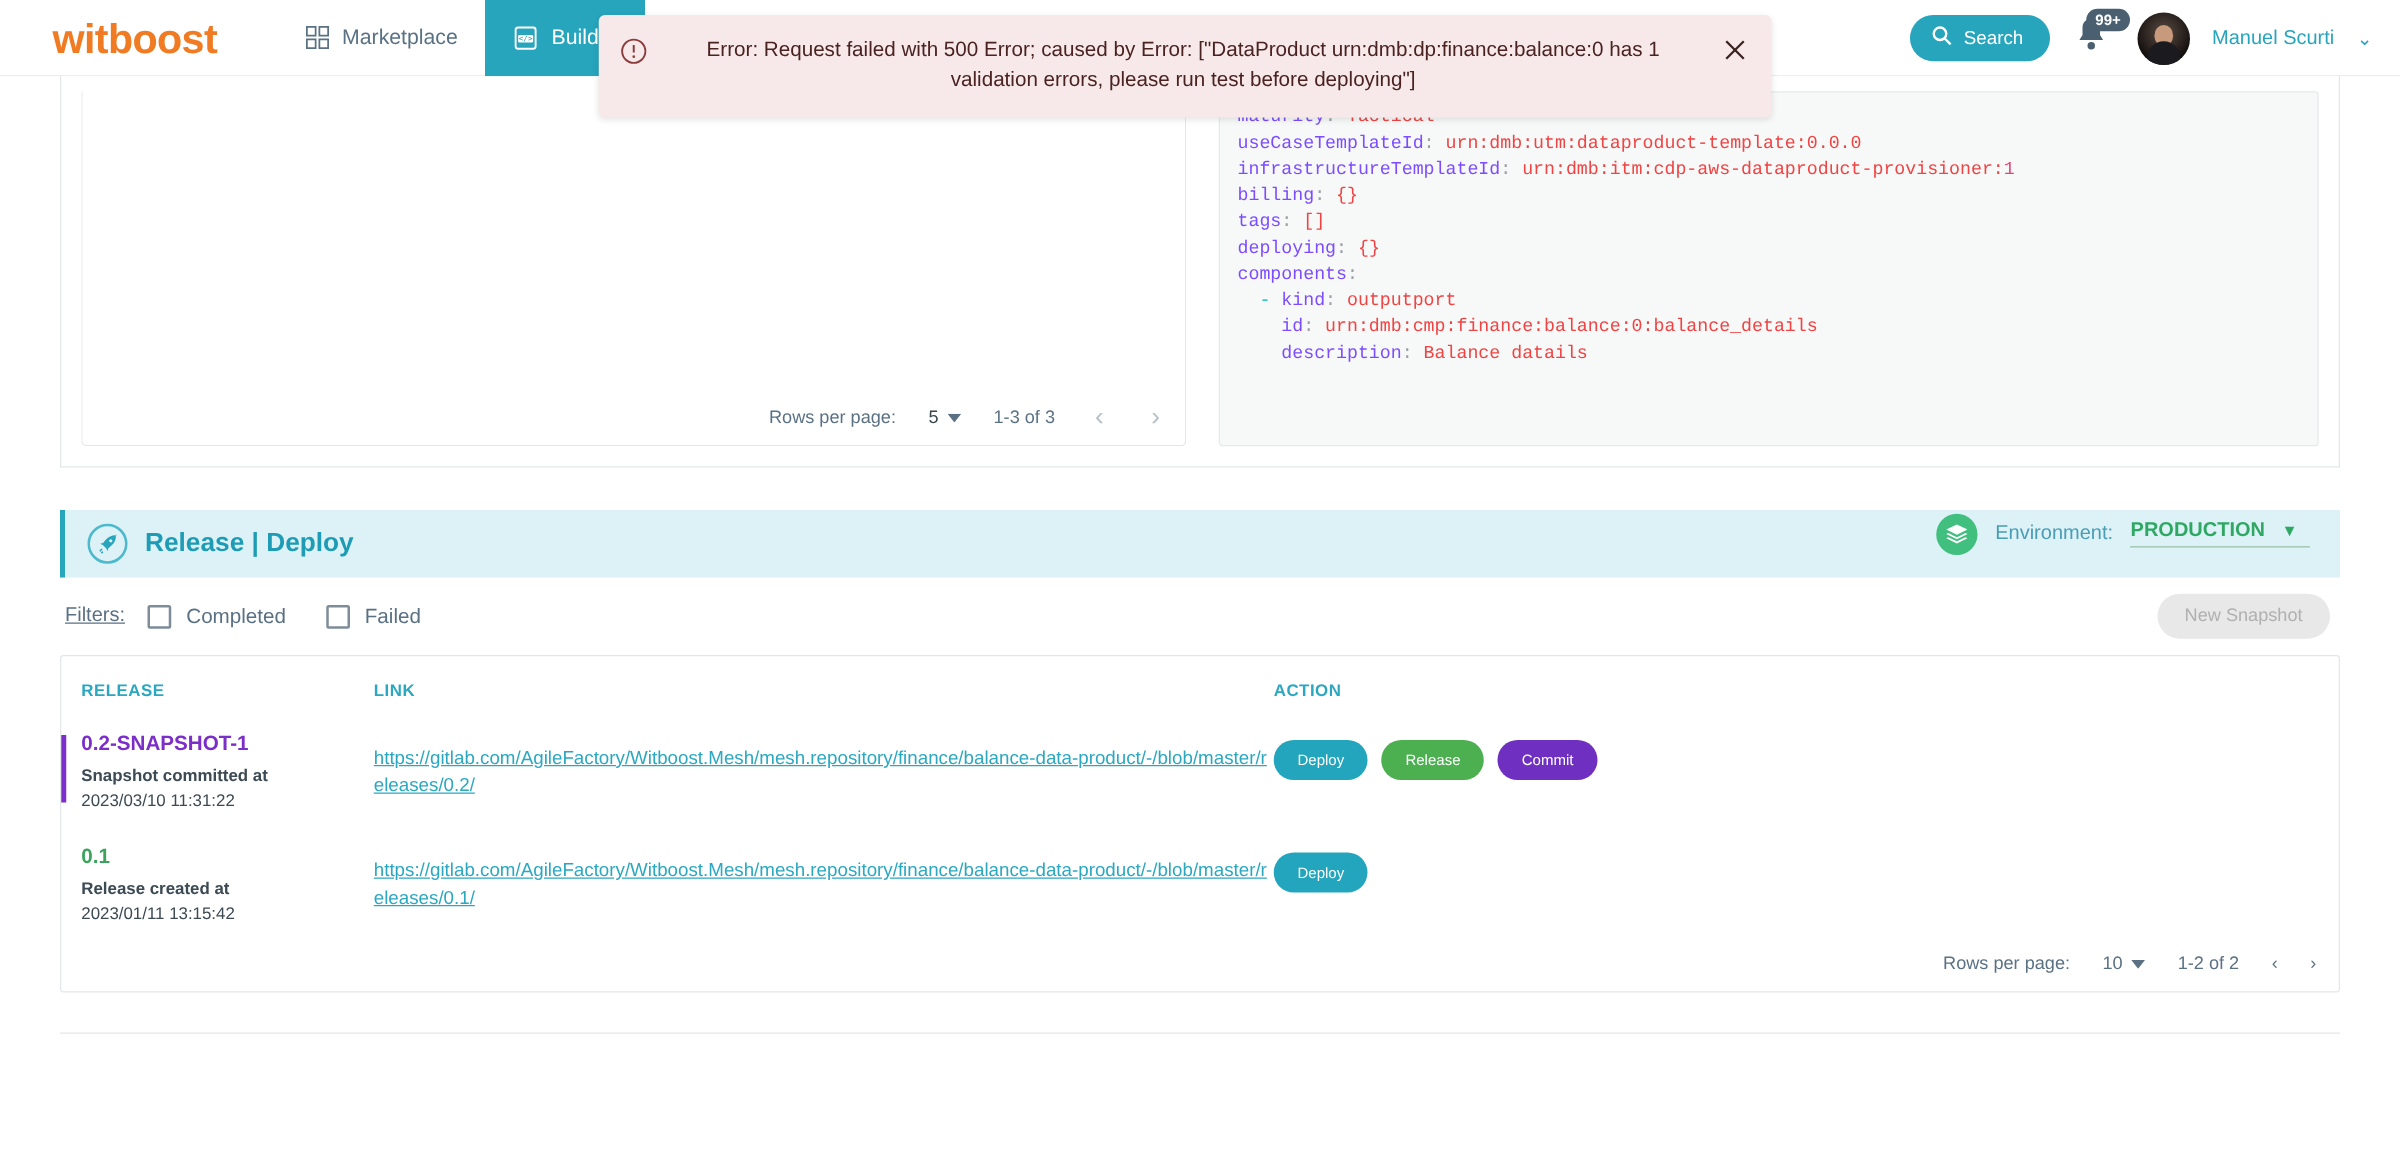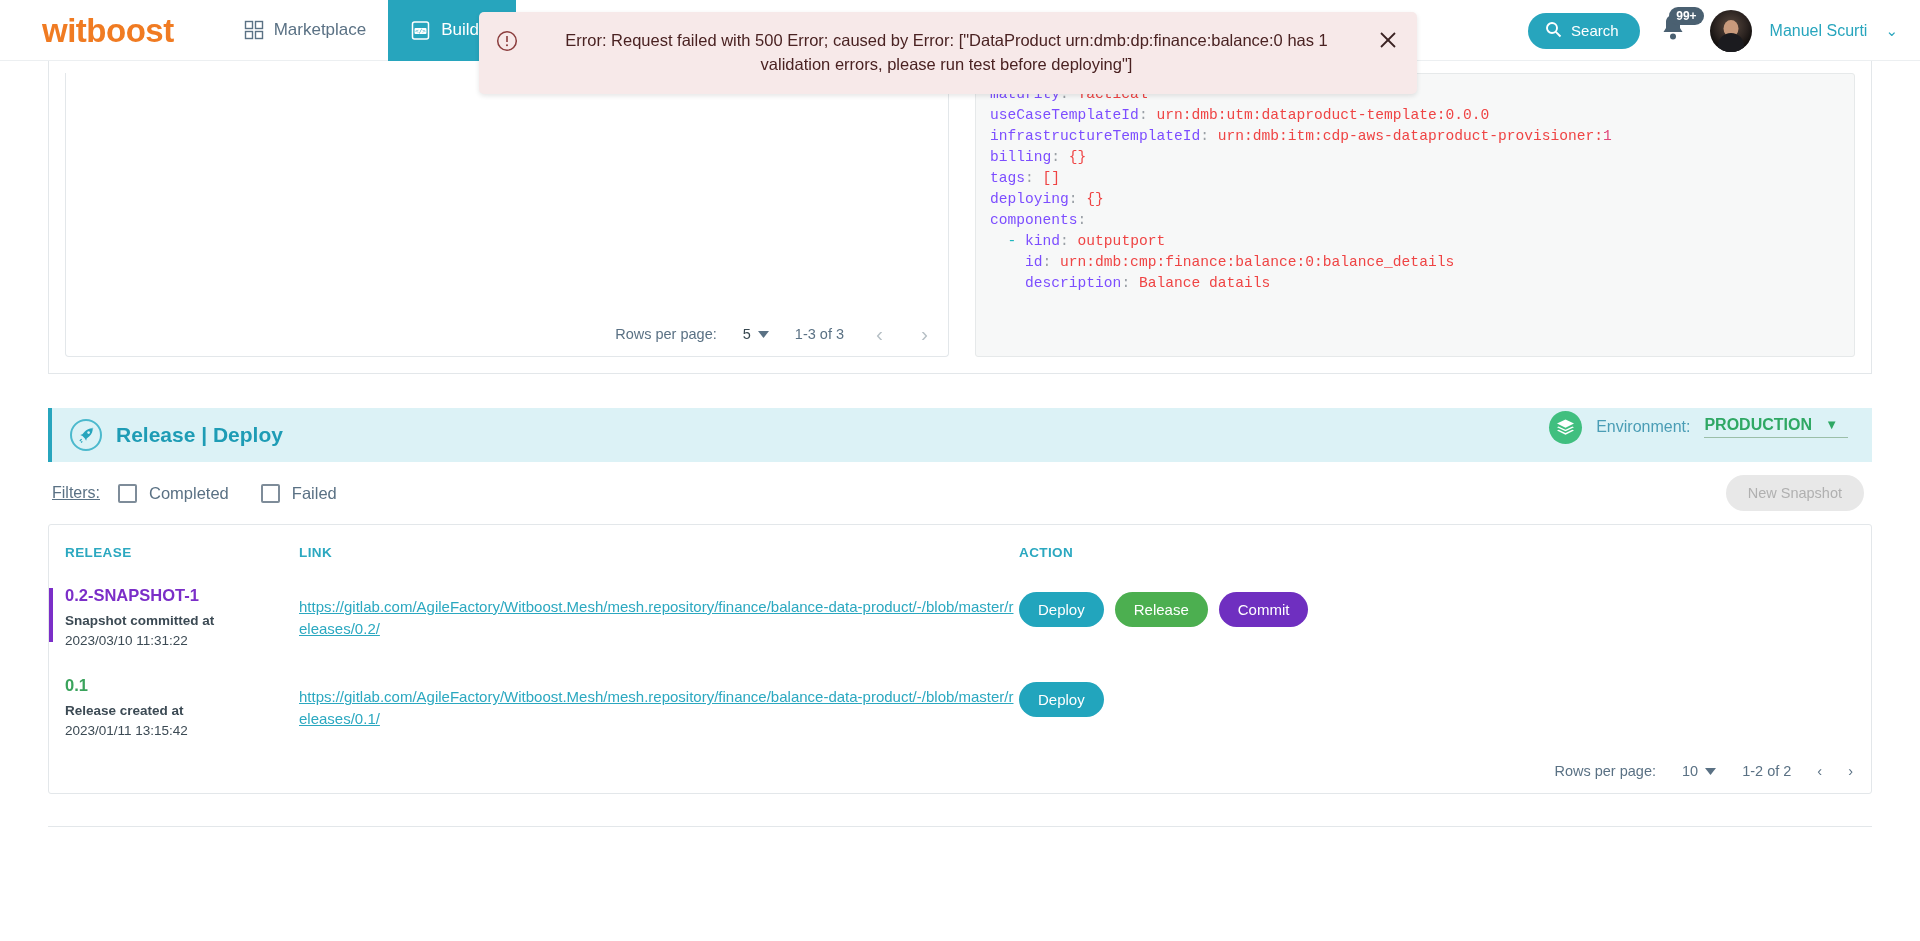--- a/index.html
+++ b/index.html
@@ -257,21 +257,21 @@
   .rel-date{ color:#3c4a54; font-size:13.5px; line-height:1.45;}
 
   .link-cell{ flex:0 0 720px; padding-top:10px;}
   .link-a{
     color:#2ba8c0; font-size:15px; line-height:1.45;
     text-decoration:underline; cursor:pointer; word-break:break-all;
   }
   .act-cell{ flex:1 1 auto; display:flex; gap:11px; padding-top:6px;}
   .btn{
     border:none; border-radius:20px; color:#fff;
-    font-size:15px; padding:9px 19px;
+    font-size:12px; padding:9px 19px;
     font-family:"Liberation Sans", sans-serif;
     cursor:pointer;
   }
   .btn.deploy{ background:#22a5bd; }
   .btn.release{ background:#4caf50; }
   .btn.commit{ background:#6f2fc0; }
 
   .pager2{
     position:absolute; right:18px; bottom:14px;
     display:flex; align-items:center; gap:26px;

